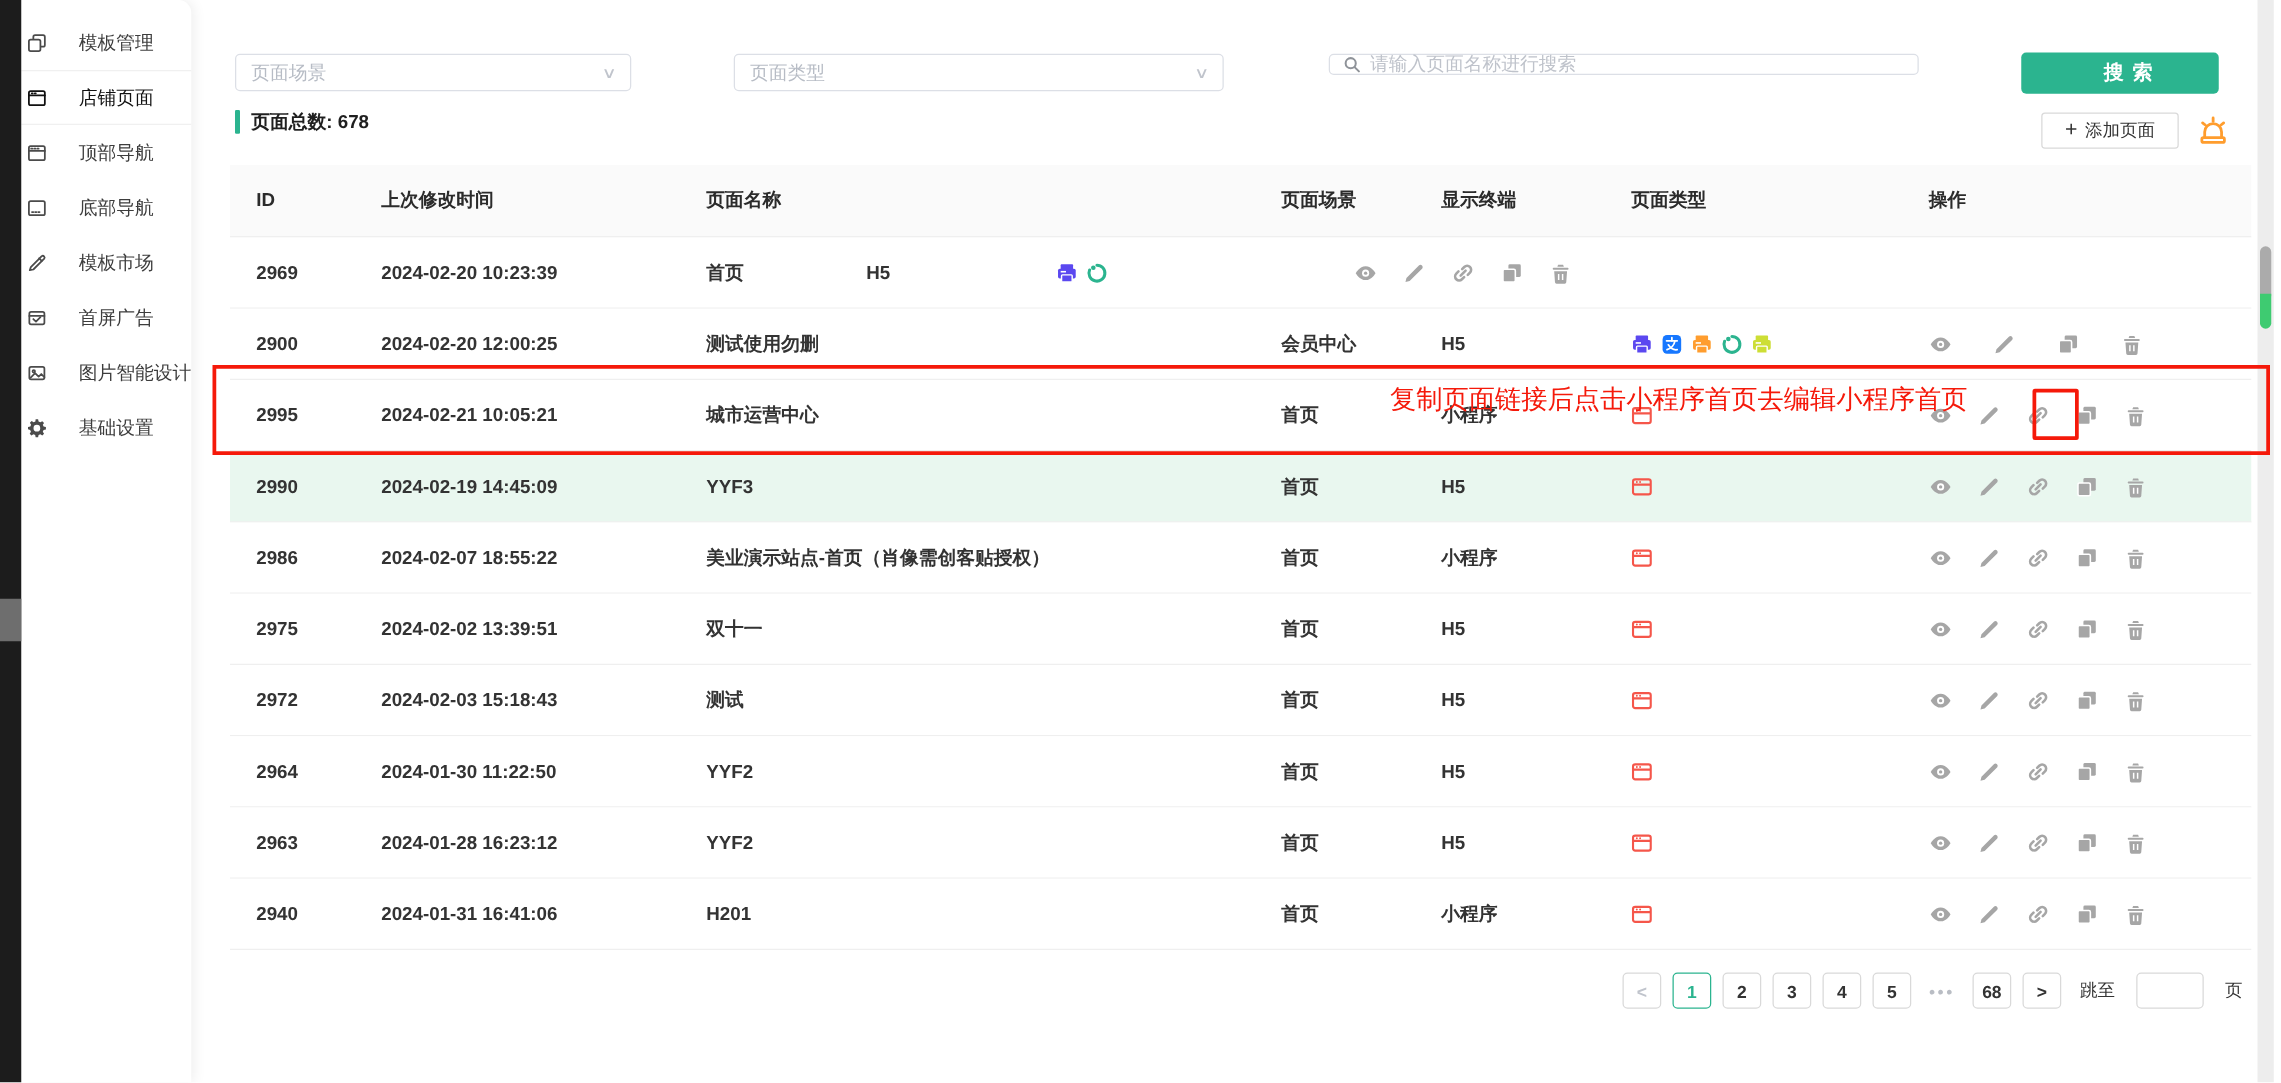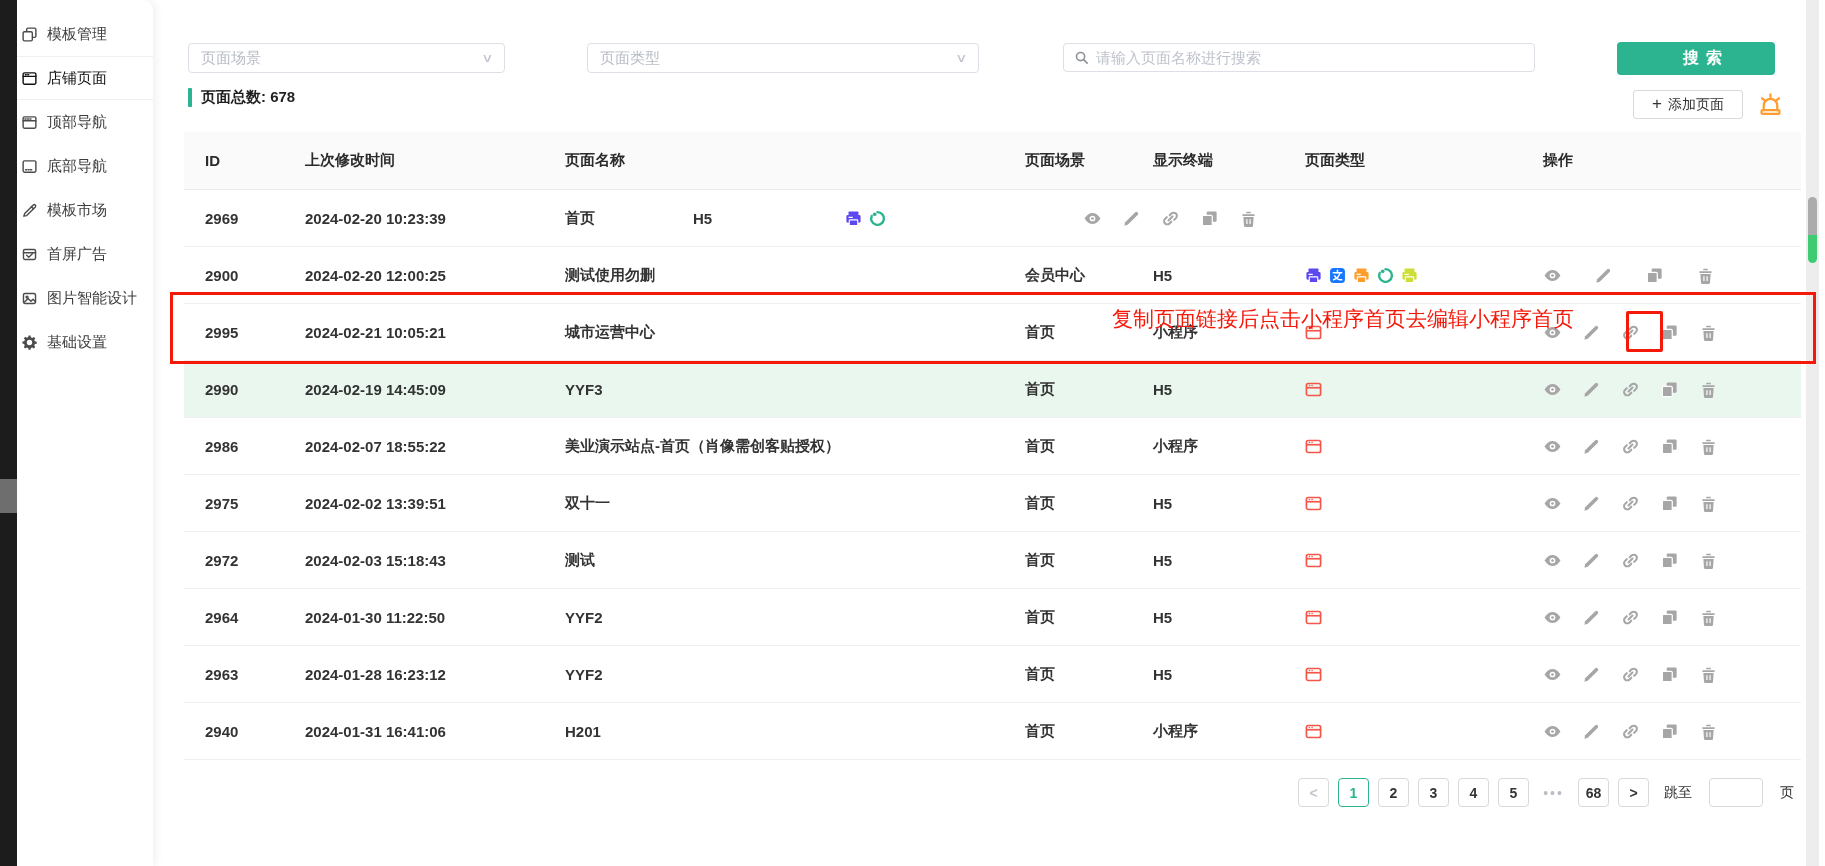--- a/index.html
+++ b/index.html
@@ -9,32 +9,32 @@
 
   
   .left-strip { position:absolute; left:0; top:0; width:17px; height:100%; background:#1c1c1c; z-index:3; }
   .strip-notch { position:absolute; left:0; top:479px; width:17px; height:34px; background:#6e6e6e; }
 
   
   .sidebar { position:absolute; left:17px; top:0; width:136px; height:100%; background:#fff;
              border-top-right-radius:10px; box-shadow:2px 0 10px rgba(0,0,0,.07); z-index:2; padding-top:12px; }
   .side-item { display:flex; align-items:center; gap:9px; height:44px; padding-left:4px; cursor:pointer; }
   .side-item .s-ico { width:17px; height:17px; color:#4b4b4b; display:inline-flex; }
-  .side-item .s-label { font-size:15px; color:#3d3d3d; white-space:nowrap; }
+  .side-item .s-label { font-size:15px; color:#3d3d3d; white-space:nowrap;margin-left:16px; }
   .side-item.active { border-top:1px solid #f0f0f0; border-bottom:1px solid #f0f0f0; }
   .side-item.active .s-label { color:#111; font-weight:400; }
   .side-item.active .s-ico { color:#111; }
 
   
   .select { position:absolute; height:30px; border:1px solid #dcdfe6; border-radius:4px; background:#fff;
             display:flex; align-items:center; padding:0 12px; font-size:15px; color:#b7bcc5; cursor:pointer; }
   .select .chev { margin-left:auto; color:#c0c4cc; font-size:12px; transform:scaleX(1.4); }
   #dd-scene { left:188px; top:43px; width:317px; }
   #dd-type  { left:587px; top:43px; width:392px; }
-  .search-box { position:absolute; left:1063px; top:43px; width:472px; height:29px; border:1px solid #dcdfe6;
+  .search-box { position:absolute; left:1063px; top:43px; width:472px; height:17px; border:1px solid #dcdfe6;
                 border-radius:4px; background:#fff; display:flex; align-items:center; padding:0 10px; gap:7px; }
   .search-box svg { flex:0 0 auto; color:#8f9399; }
   .search-box input { border:none; outline:none; flex:1; font-size:15px; color:#333; background:transparent;
                       font-family:inherit; }
   .search-box input::placeholder { color:#bfc3cb; }
   .btn-search { position:absolute; left:1617px; top:42px; width:158px; height:33px; background:var(--green);
                 color:#fff; border:none; border-radius:4px; font-size:16px; font-weight:700; letter-spacing:7px;
                 padding-left:20px; cursor:pointer; font-family:inherit; }
 
   

